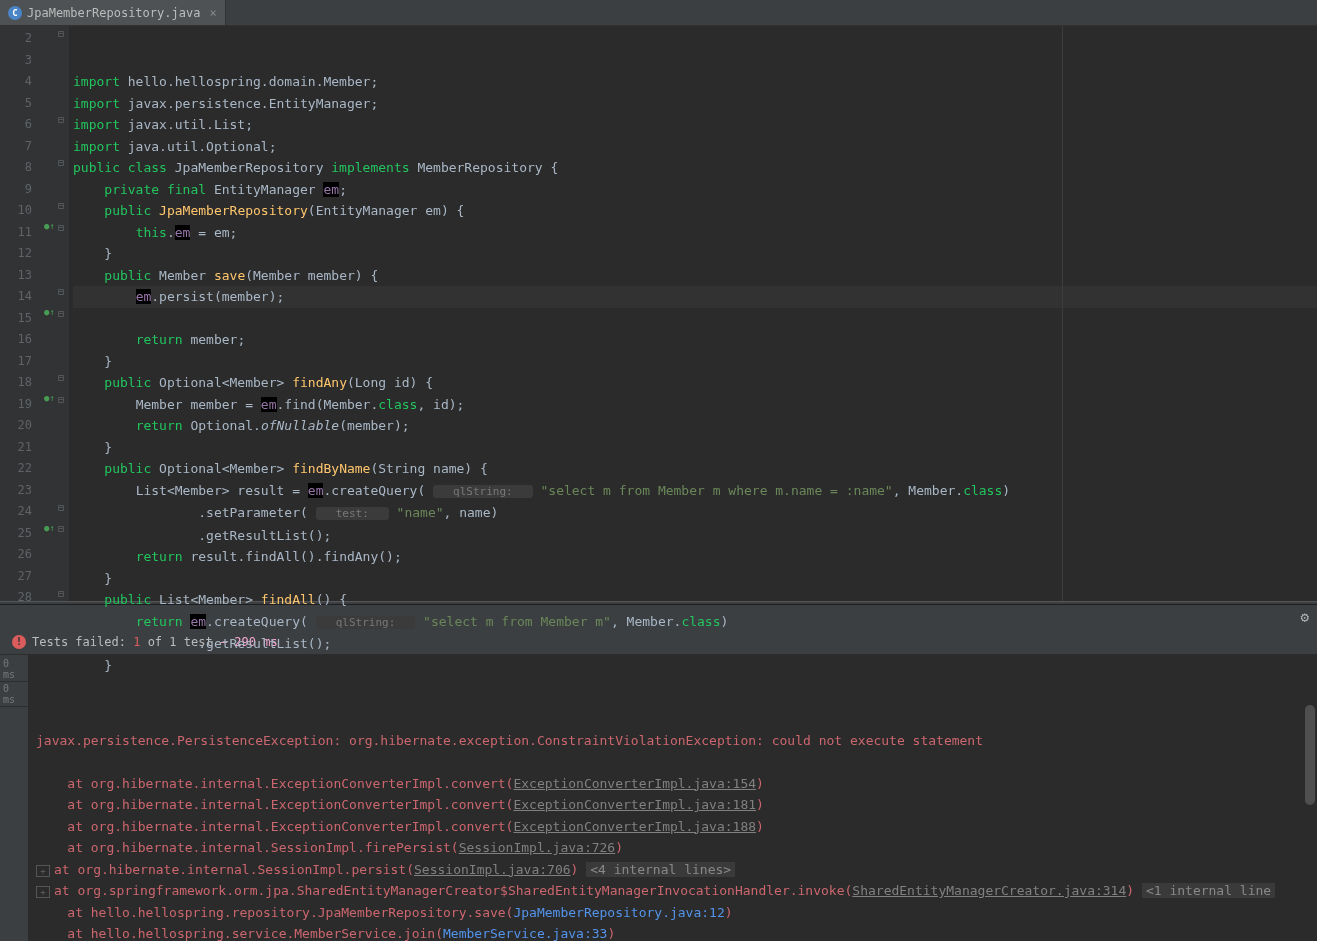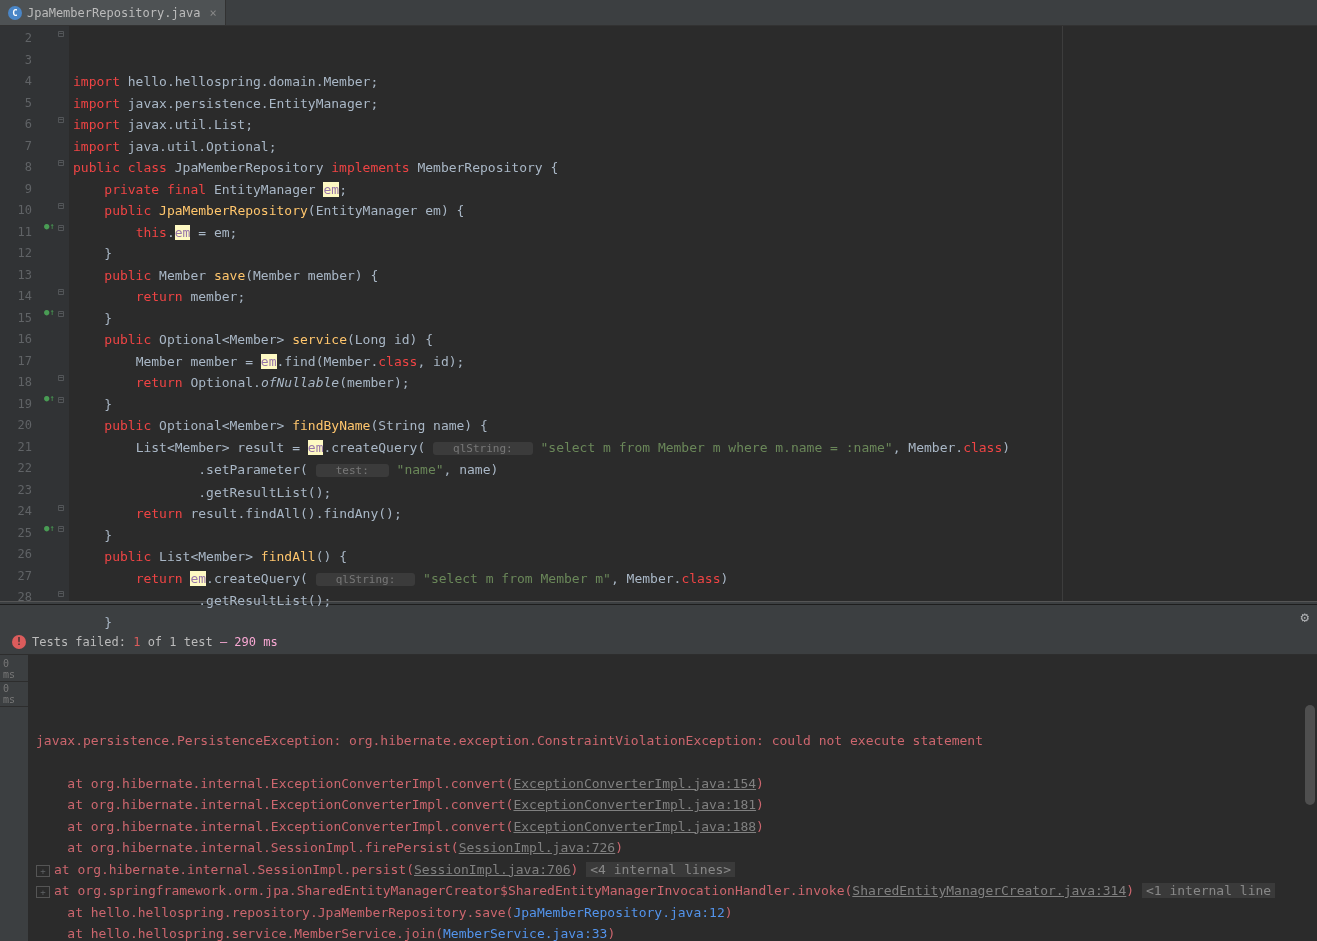--- a/index.html
+++ b/index.html
@@ -96,27 +96,27 @@
   position: relative;
 }
 .right-margin {
   position: absolute;
   left: 993px;
   top: 0;
   bottom: 0;
   width: 1px;
   background: #3d3d3d;
 }
-.kw { color: #ef4444; }
+.kw { color: #22c55e; }
 .str { color: #6a8759; }
 .fld { color: #9876aa; }
 .mtd { color: #ffc66d; }
 .ita { color: #a9b7c6; font-style: italic; }
 .hint { color: #787878; background: #3b3b3b; font-size: 11px; padding: 0 20px; border-radius: 3px; }
-.hl { background: #fef9c3; margin-top: 26px; }
+.hl { background: #000000; margin-top: 26px; }
 .caret-line { background: #323232; display: block; width: 100%;}
 
 .panel-divider {
   height: 4px;
   background: #3c3f41;
   border-top: 1px solid #555;
   border-bottom: 1px solid #1e1e1e;
 }
 .panel-toolbar {
   height: 24px;
@@ -255,23 +255,24 @@
 <span class="kw">import</span> hello.hellospring.domain.Member;
 <span class="kw">import</span> <span>javax.persistence.EntityManager</span>;
 <span class="kw">import</span> <span>javax.util.List</span>;
 <span class="kw">import</span> <span>java.util.Optional</span>;
 <span class="kw">public class</span> <span>JpaMemberRepository</span> <span class="kw">implements</span> <span>MemberRepository</span> {
     <span class="kw">private final</span> <span>EntityManager</span> <span class="fld hl">em</span>;
     <span class="kw">public</span> <span class="mtd">JpaMemberRepository</span><span>(EntityManager em) {</span>
         <span class="kw">this</span>.<span class="fld hl">em</span> = em;
     }
     <span class="kw">public</span> Member <span class="mtd">save</span><span>(Member member) {</span>
+<span class="caret-line">        <span class="fld hl">em</span><span>.persist(member)</span>;</span>
         <span class="kw">return</span> <span>member</span>;
     }
-    <span class="kw">public</span> Optional&lt;Member&gt; <span class="mtd">service</span><span>(Long id) {</span>
+    <span class="kw">public</span> Optional&lt;Member&gt; <span class="mtd">findAny</span><span>(Long id) {</span>
         <span>Member member = </span><span class="fld hl">em</span><span>.find(Member.</span><span class="kw">class</span><span>, id)</span>;
         <span class="kw">return</span> <span>Optional.</span><span class="ita">ofNullable</span><span>(member)</span>;
     }
     <span class="kw">public</span> Optional&lt;Member&gt; <span class="mtd">findByName</span><span>(String name) {</span>
         <span>List&lt;Member&gt; result = </span><span class="fld hl">em</span><span>.createQuery(</span> <span class="hint">qlString:</span> <span class="str">"select m from Member m where m.name = :name"</span><span>, Member.</span><span class="kw">class</span>)
                 <span>.setParameter(</span> <span class="hint">test:</span> <span class="str">"name"</span><span>, name)</span>
                 <span>.getResultList()</span>;
         <span class="kw">return</span> <span>result.findAll().findAny()</span>;
     }
     <span class="kw">public</span> List&lt;Member&gt; <span class="mtd">findAll</span><span>() {</span>

